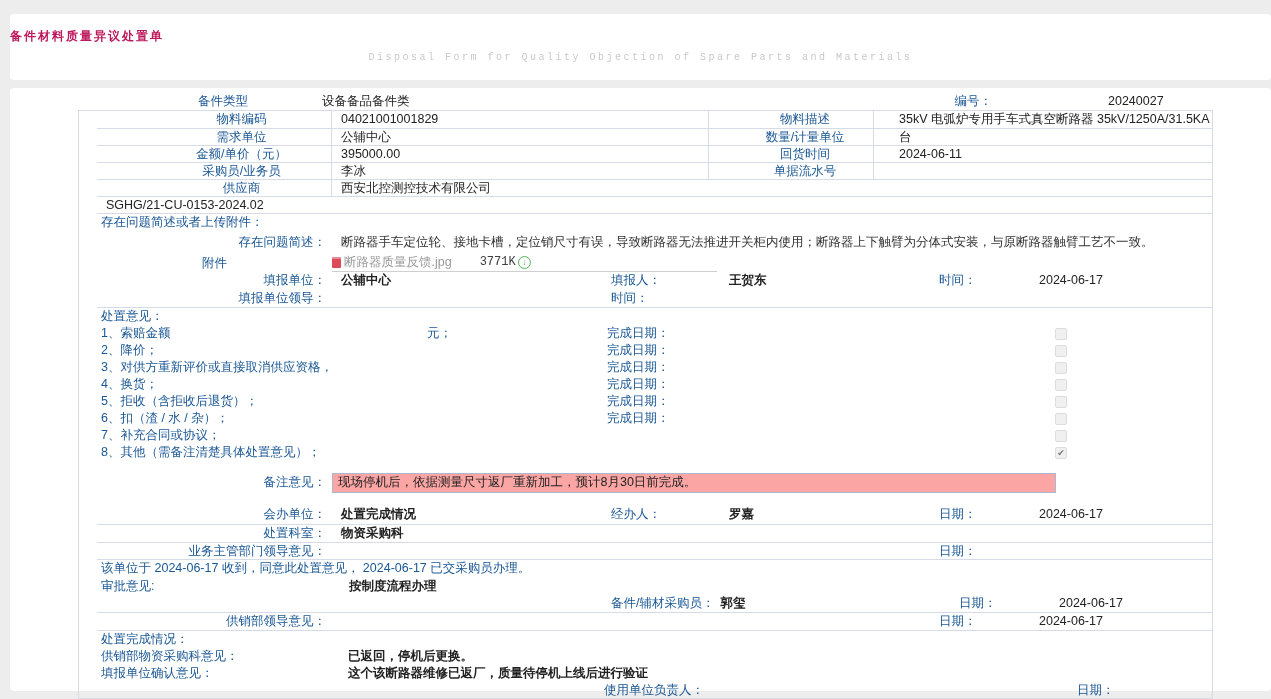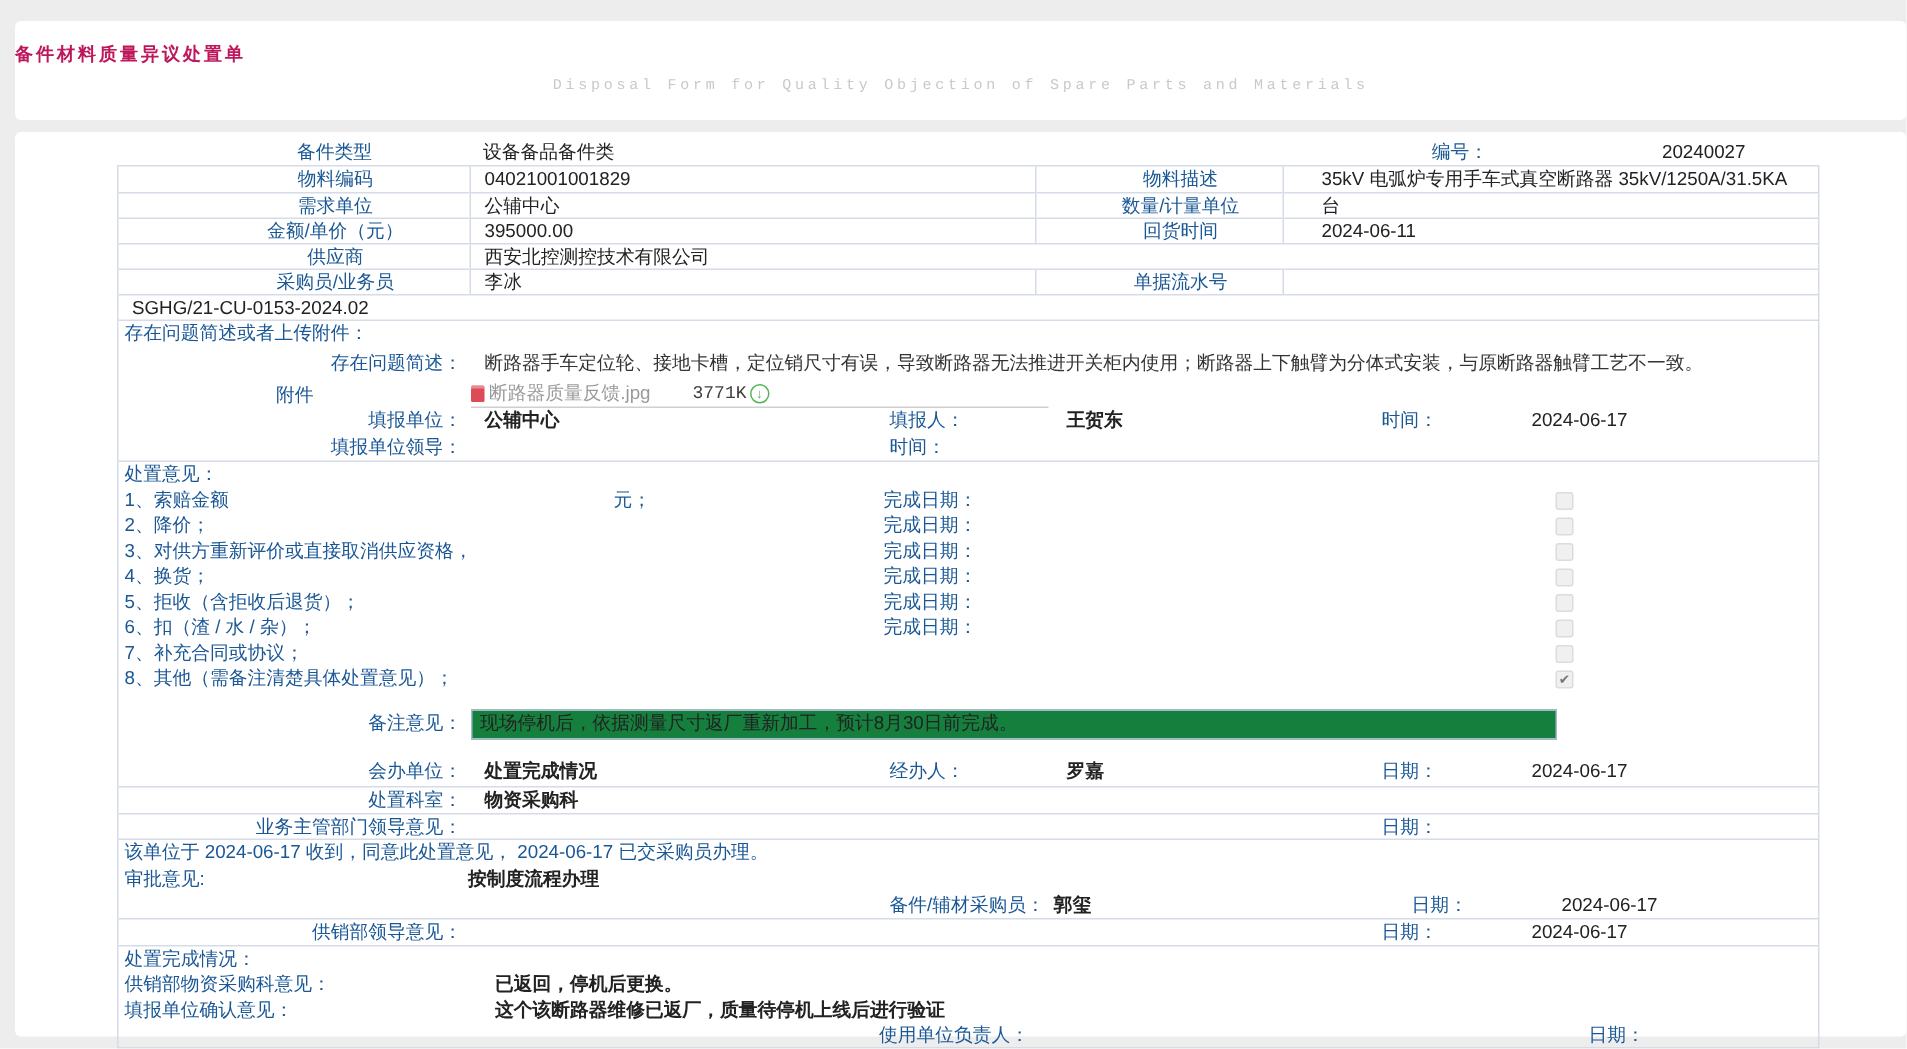--- a/index.html
+++ b/index.html
@@ -19,21 +19,21 @@
   .form-subtitle{
     margin-top:7px;text-align:center;
     font-family:"Liberation Mono","DejaVu Sans Mono",monospace;
     font-size:10px;letter-spacing:2.5px;color:#c9c9c9;
   }
   
   #form-card{margin-top:8px;height:598px;padding-top:5px;}
   .tbl{margin-left:68px;width:1135px;font-size:12.5px;line-height:15px;}
   .row{display:flex;align-items:center;height:17px;box-sizing:border-box;}
   .row>div{box-sizing:border-box;height:100%;display:flex;align-items:center;}
-  .bordered{border:1px solid #d5dce8;}
+  .bordered{border:1px solid #d5dce8;padding-left:18px;}
   .bt{border-top:1px solid #d5dce8;}
   .br{border-right:1px solid #d5dce8;}
   .lbl{color:#1a5795;}
   .bv{font-weight:bold;color:#222;}
   
   .c1{width:235px;}
   .wA2{width:377px;padding-left:9px;}
   .wA3{width:165px;}
   .wA4{flex:1;padding-left:25px;}
   .vwide{flex:1;padding-left:9px;}
@@ -62,33 +62,33 @@
   
   .itext{width:510px;padding-left:4px;position:relative;}
   .unit-suffix{position:absolute;left:330px;}
   .idate{width:448px;}
   .icheck{flex:1;}
   .cb{display:inline-block;width:10px;height:10px;background:#f0f0f0;border:1px solid #dcdcdc;border-radius:2px;
       font-size:9px;line-height:10px;color:#777;text-align:center;}
   
   .remark-row{height:43px;}
   .remark-input{
-    width:724px;height:20px;border:1px solid #a9b9cf;background:#15803d;
+    width:724px;height:20px;border:1px solid #a9b9cf;background:#fca5a5;
     font-family:"Liberation Sans","DejaVu Sans",sans-serif;font-size:12.5px;color:#222;
     padding:1px 5px;box-sizing:border-box;outline:none;
   }
   
   .lcell{width:251px;padding-left:4px;}
   .buyercell{width:348px;}
   .spacer514{width:514px;}
   .spacer507{width:507px;}
   .ulabel{width:413px;}
   .udate{flex:1;padding-left:60px;}
   .op-row{position:relative;}
-  .op-value{position:absolute;left:233px;}
+  .op-value{position:absolute;left:252px;}
   .fullline{flex:1;padding-left:4px;text-align:center;}
 </style>
 </head>
 <body>
 
 <div class="card" id="title-card">
   <div class="form-title">备件材料质量异议处置单</div>
   <div class="form-subtitle">Disposal Form for Quality Objection of Spare Parts and Materials</div>
 </div>
 
@@ -120,29 +120,29 @@
       </div>
 
       <div class="row bt">
         <div class="c1 lbl lc br">金额/单价（元）</div>
         <div class="wA2 br">395000.00</div>
         <div class="wA3 lbl lc2 br">回货时间</div>
         <div class="wA4">2024-06-11</div>
       </div>
 
       <div class="row bt">
-        <div class="c1 lbl lc br">供应商</div>
-        <div class="vwide">西安北控测控技术有限公司</div>
-      </div>
-
-      <div class="row bt">
         <div class="c1 lbl lc br">采购员/业务员</div>
         <div class="wA2 br">李冰</div>
         <div class="wA3 lbl lc2 br">单据流水号</div>
         <div class="wA4"></div>
+      </div>
+
+      <div class="row bt">
+        <div class="c1 lbl lc br">供应商</div>
+        <div class="vwide">西安北控测控技术有限公司</div>
       </div>
 
       <div class="row bt">
         <div class="vwide">SGHG/21-CU-0153-2024.02</div>
       </div>
 
       <div class="row bt h18">
         <div class="fullline lbl">存在问题简述或者上传附件：</div>
       </div>
 

